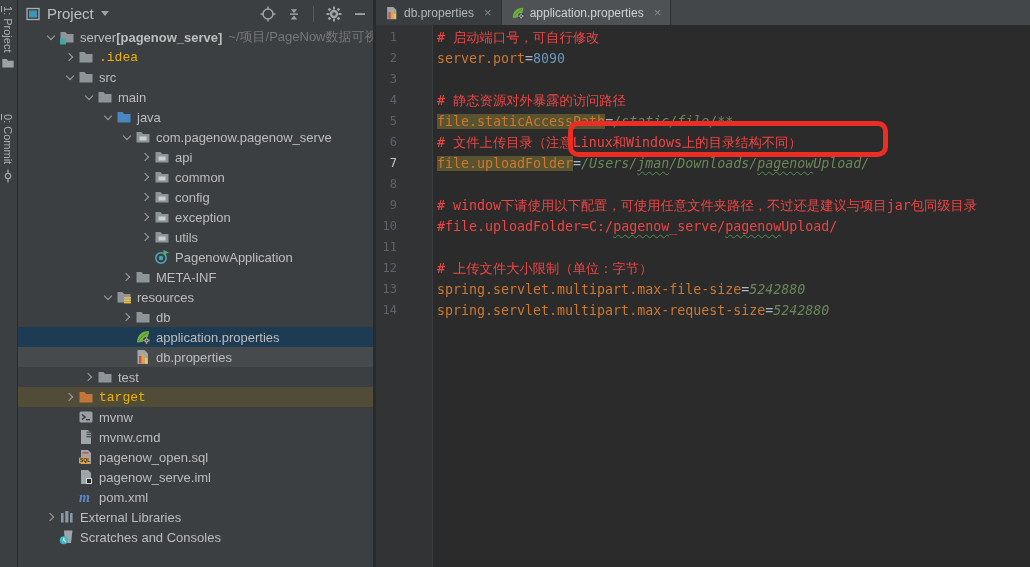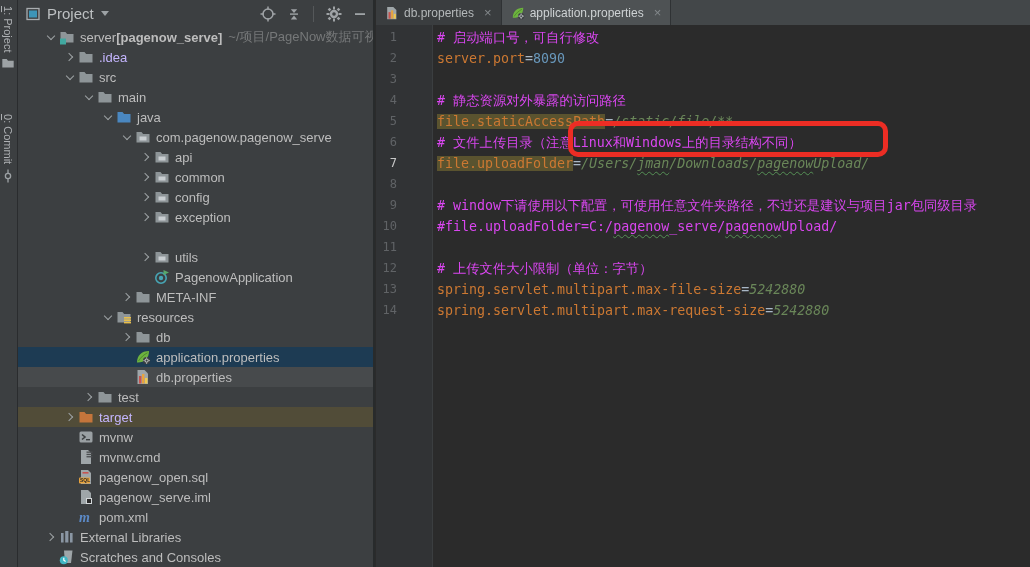--- a/index.html
+++ b/index.html
@@ -49,21 +49,21 @@
   }
   .tree-row.selected { background:#1d3b53; }
   .tree-row.target   { background:#514c38; }
   .tree-row.subtle   { background:#474a4c; }
   .chev { width:17px; display:flex; align-items:center; justify-content:center; flex:none; }
   .chev i { display:block; width:6px; height:6px; border-right:1.5px solid #9da2a5; border-bottom:1.5px solid #9da2a5; }
   .chev.right i { transform:rotate(-45deg); margin-left:-2px; }
   .chev.down  i { transform:rotate(45deg); margin-top:-2px; }
   .tree-icon { width:16px; height:16px; margin-right:5px; flex:none; }
   .tree-icon svg { width:16px; height:16px; display:block; }
-  .lbl-excluded { color:#c4b5fd; }
+  .lbl-excluded { color:#eab308;font-family:Liberation Mono, monospace; }
   .lbl-bold { font-weight:700; }
   .lbl-path { color:#767879; margin-left:6px; }
   
   #editor-area { position:absolute; left:376px; right:0; top:0; bottom:0; }
   #tab-bar { height:25px; background:#434749; display:flex; }
   .tab {
     display:flex; align-items:center; padding:0 9px; gap:5px;
     font-size:12px; color:#b4b8ba; background:#3a3d3f;
     border-right:1px solid #2f3234; cursor:pointer;
   }
@@ -78,21 +78,21 @@
     font-size:12px; line-height:21px; color:#606366;
   }
   #gutter .gl { height:21px; }
   #gutter .gl.cur { color:#c8c8c8; }
   #code {
     padding:2px 0 0 4px; flex:1; overflow:hidden;
     font-family:"DejaVu Sans Mono","Liberation Mono",monospace;
     font-size:13.3px; line-height:21px; color:#a9b7c6;
   }
   .code-line { height:21px; white-space:pre; }
-  .seg-cmt { color:#d946ef;text-align:center; }
+  .seg-cmt { color:#ef4444;text-align:center; }
   .seg-key { color:#cc7832; }
   .seg-eq  { color:#a9b7c6; }
   .seg-val { color:#6a8759;font-style:italic; }
   .seg-num { color:#6897bb; }
   .seg-hl  { background:#5a532f; }
   .seg-sq  { text-decoration:underline wavy #559055 1px; text-underline-offset:3px; }
   #red-box {
     position:absolute; left:192px; top:121px; width:320px; height:36px;
     border:5px solid #ec2d24; border-radius:10px; pointer-events:none; z-index:9;
   }
@@ -287,21 +287,21 @@
             <i></i>
           </span>
           <span class="tree-icon">
             <svg viewBox="0 0 16 16">
               <path d="M1.5 3h5l1.6 2H14.5v8.5h-13z" fill="#8e9598"></path>
               <rect x="4.5" y="7.5" width="7" height="4" fill="#c9ced1"></rect>
             </svg>
           </span>
           <span class="">exception</span>
         </div>
-        <div class="tree-row" style="padding-left: 119px; margin-top: 20px;">
+        <div class="tree-row" style="padding-left: 119px;">
           <span class="chev right">
             <i></i>
           </span>
           <span class="tree-icon">
             <svg viewBox="0 0 16 16">
               <path d="M1.5 3h5l1.6 2H14.5v8.5h-13z" fill="#8e9598"></path>
               <rect x="4.5" y="7.5" width="7" height="4" fill="#c9ced1"></rect>
             </svg>
           </span>
           <span class="">utils</span>

